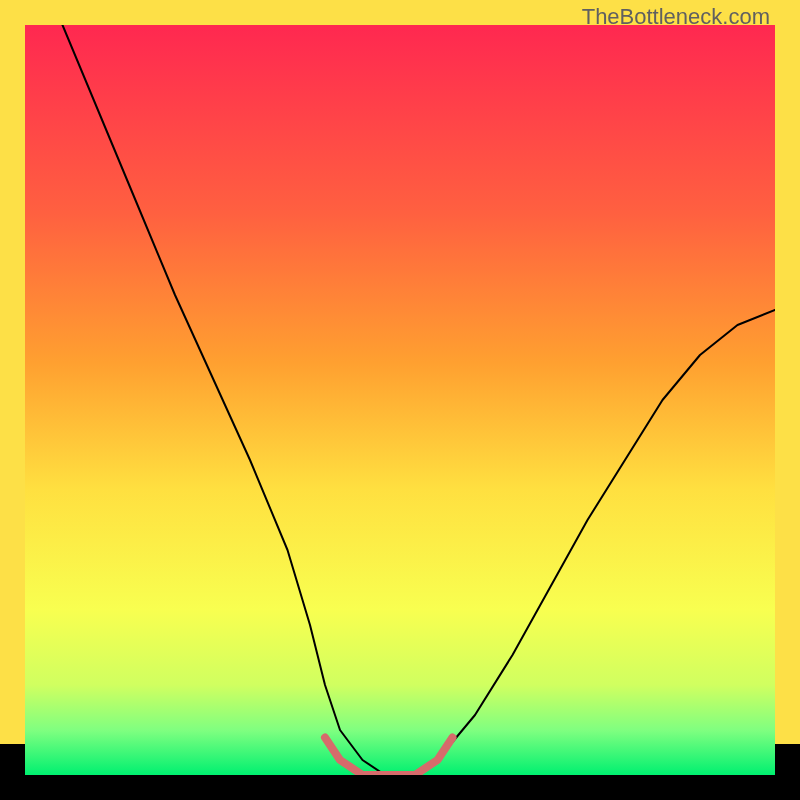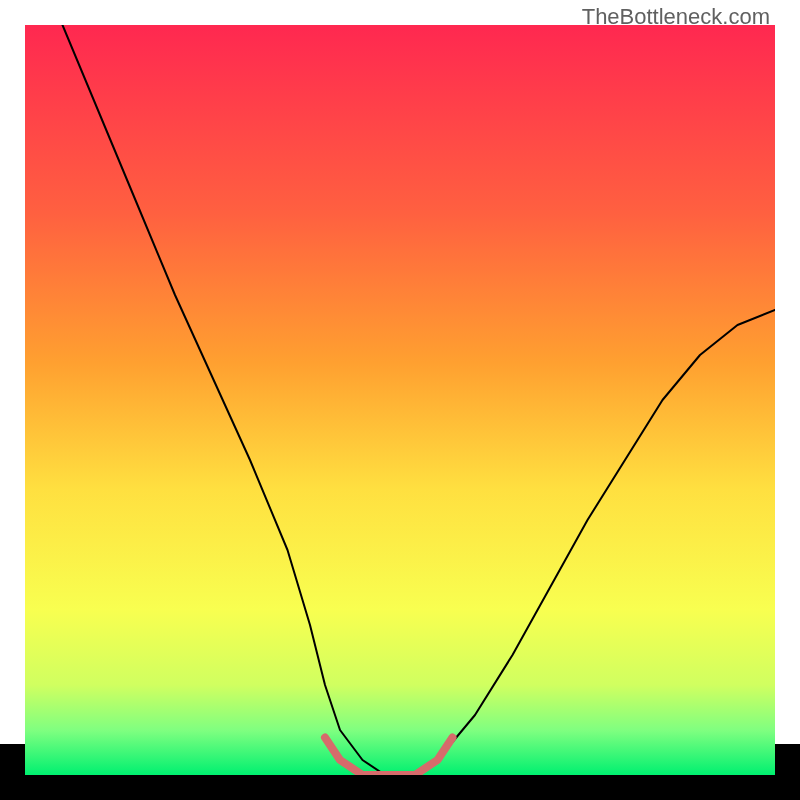--- a/index.html
+++ b/index.html
@@ -7,21 +7,21 @@
     padding: 0;
     background: #000;
     width: 800px;
     height: 800px;
     overflow: hidden;
   }
   .container {
     position: relative;
     width: 800px;
     height: 744px;
-    background: #ffffff;
+    background: #fde047;
   }
   .watermark {
     position: absolute;
     top: 4px;
     right: 30px;
     color: #606060;
     font-family: Arial, sans-serif;
     font-size: 22px;
     font-weight: 500;
     z-index: 10;

